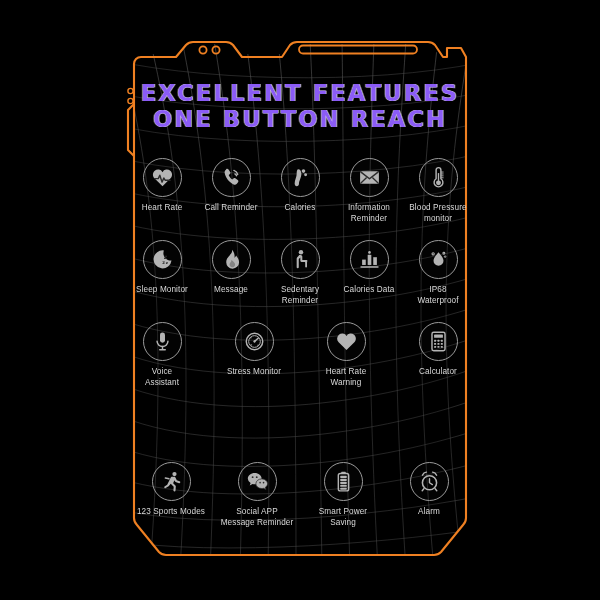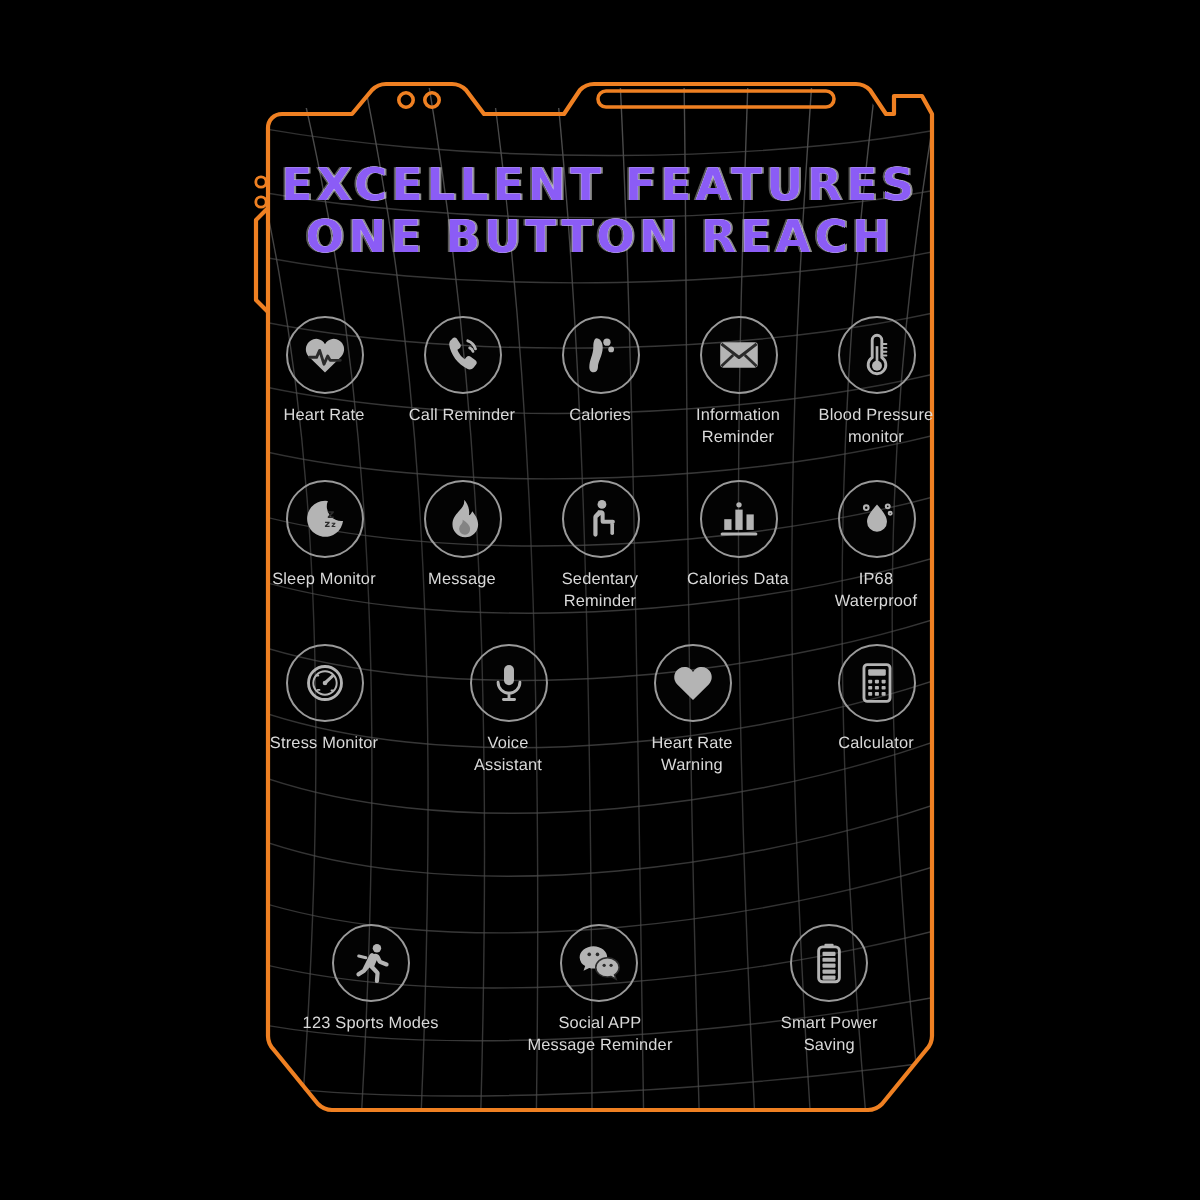--- a/index.html
+++ b/index.html
@@ -330,40 +330,40 @@
         <div class="feature-label">IP68
 Waterproof</div>
       </div>
     </div>
 
     <div class="icon-row" id="row-3">
 
       <div class="feature">
         <div class="icon-circle">
           <svg width="23" height="23" viewBox="0 0 24 24">
+            <rect x="9.4" y="2.6" width="5.2" height="10.6" rx="2.6" fill="#b4b4b4"></rect>
+            <path d="M6.3 11.6a5.7 5.7 0 0 0 11.4 0" fill="none" stroke="#b4b4b4" stroke-width="1.5" stroke-linecap="round"></path>
+            <path d="M12 17.3v3.3M9.1 20.6h5.8" stroke="#b4b4b4" stroke-width="1.5" stroke-linecap="round"></path>
+          </svg>
+        </div>
+        <div class="feature-label">Voice
+Assistant</div>
+      </div>
+
+      <div class="feature">
+        <div class="icon-circle">
+          <svg width="23" height="23" viewBox="0 0 24 24">
             <circle cx="12" cy="12" r="8.6" fill="none" stroke="#b4b4b4" stroke-width="1.5"></circle>
             <circle cx="12" cy="12" r="6.1" fill="none" stroke="#b4b4b4" stroke-width="1"></circle>
             <path d="M12 12 16 8.3" stroke="#b4b4b4" stroke-width="1.6" stroke-linecap="round"></path>
             <circle cx="12" cy="12" r="1.2" fill="#b4b4b4"></circle>
             <path d="M7.6 8.1h.9M8.2 15.6h.9M15.4 15.9h.9" stroke="#b4b4b4" stroke-width="1" stroke-linecap="round"></path>
           </svg>
         </div>
         <div class="feature-label">Stress Monitor</div>
-      </div>
-
-      <div class="feature">
-        <div class="icon-circle">
-          <svg width="23" height="23" viewBox="0 0 24 24">
-            <rect x="9.4" y="2.6" width="5.2" height="10.6" rx="2.6" fill="#b4b4b4"></rect>
-            <path d="M6.3 11.6a5.7 5.7 0 0 0 11.4 0" fill="none" stroke="#b4b4b4" stroke-width="1.5" stroke-linecap="round"></path>
-            <path d="M12 17.3v3.3M9.1 20.6h5.8" stroke="#b4b4b4" stroke-width="1.5" stroke-linecap="round"></path>
-          </svg>
-        </div>
-        <div class="feature-label">Voice
-Assistant</div>
       </div>
 
 
       <div class="feature">
         <div class="icon-circle">
           <svg width="23" height="23" viewBox="0 0 24 24">
             <path d="M12 20.9 3.8 12.8C1.6 10.6 1.7 7 4.1 5A5 5 0 0 1 12 6.3 5 5 0 0 1 19.9 5c2.4 2 2.5 5.6.3 7.8Z" fill="#b4b4b4"></path>
           </svg>
         </div>
         <div class="feature-label">Heart Rate
@@ -432,16 +432,27 @@
               <rect x="8.6" y="12.3" width="6.8" height="2.2" rx=".5"></rect>
               <rect x="8.6" y="15.4" width="6.8" height="2.2" rx=".5"></rect>
               <rect x="8.6" y="18.5" width="6.8" height="2.2" rx=".5"></rect>
             </g>
           </svg>
         </div>
         <div class="feature-label">Smart Power
 Saving</div>
       </div>
 
+      <div class="feature">
+        <div class="icon-circle">
+          <svg width="23" height="23" viewBox="0 0 24 24">
+            <circle cx="12" cy="13.3" r="7.4" fill="none" stroke="#b4b4b4" stroke-width="1.6"></circle>
+            <path d="M12 9.1v4.2l3 1.9" fill="none" stroke="#b4b4b4" stroke-width="1.5" stroke-linecap="round" stroke-linejoin="round"></path>
+            <path d="M4.6 5.4a5.4 5.4 0 0 1 4.2-3.2M19.4 5.4a5.4 5.4 0 0 0-4.2-3.2" fill="none" stroke="#b4b4b4" stroke-width="1.5" stroke-linecap="round"></path>
+            <path d="M6.1 19.6 4.4 21.6M17.9 19.6l1.7 2" stroke="#b4b4b4" stroke-width="1.5" stroke-linecap="round"></path>
+          </svg>
+        </div>
+        <div class="feature-label">Alarm</div>
+      </div>
     </div>
 
   </div>
 </div>
 
 </body></html>

